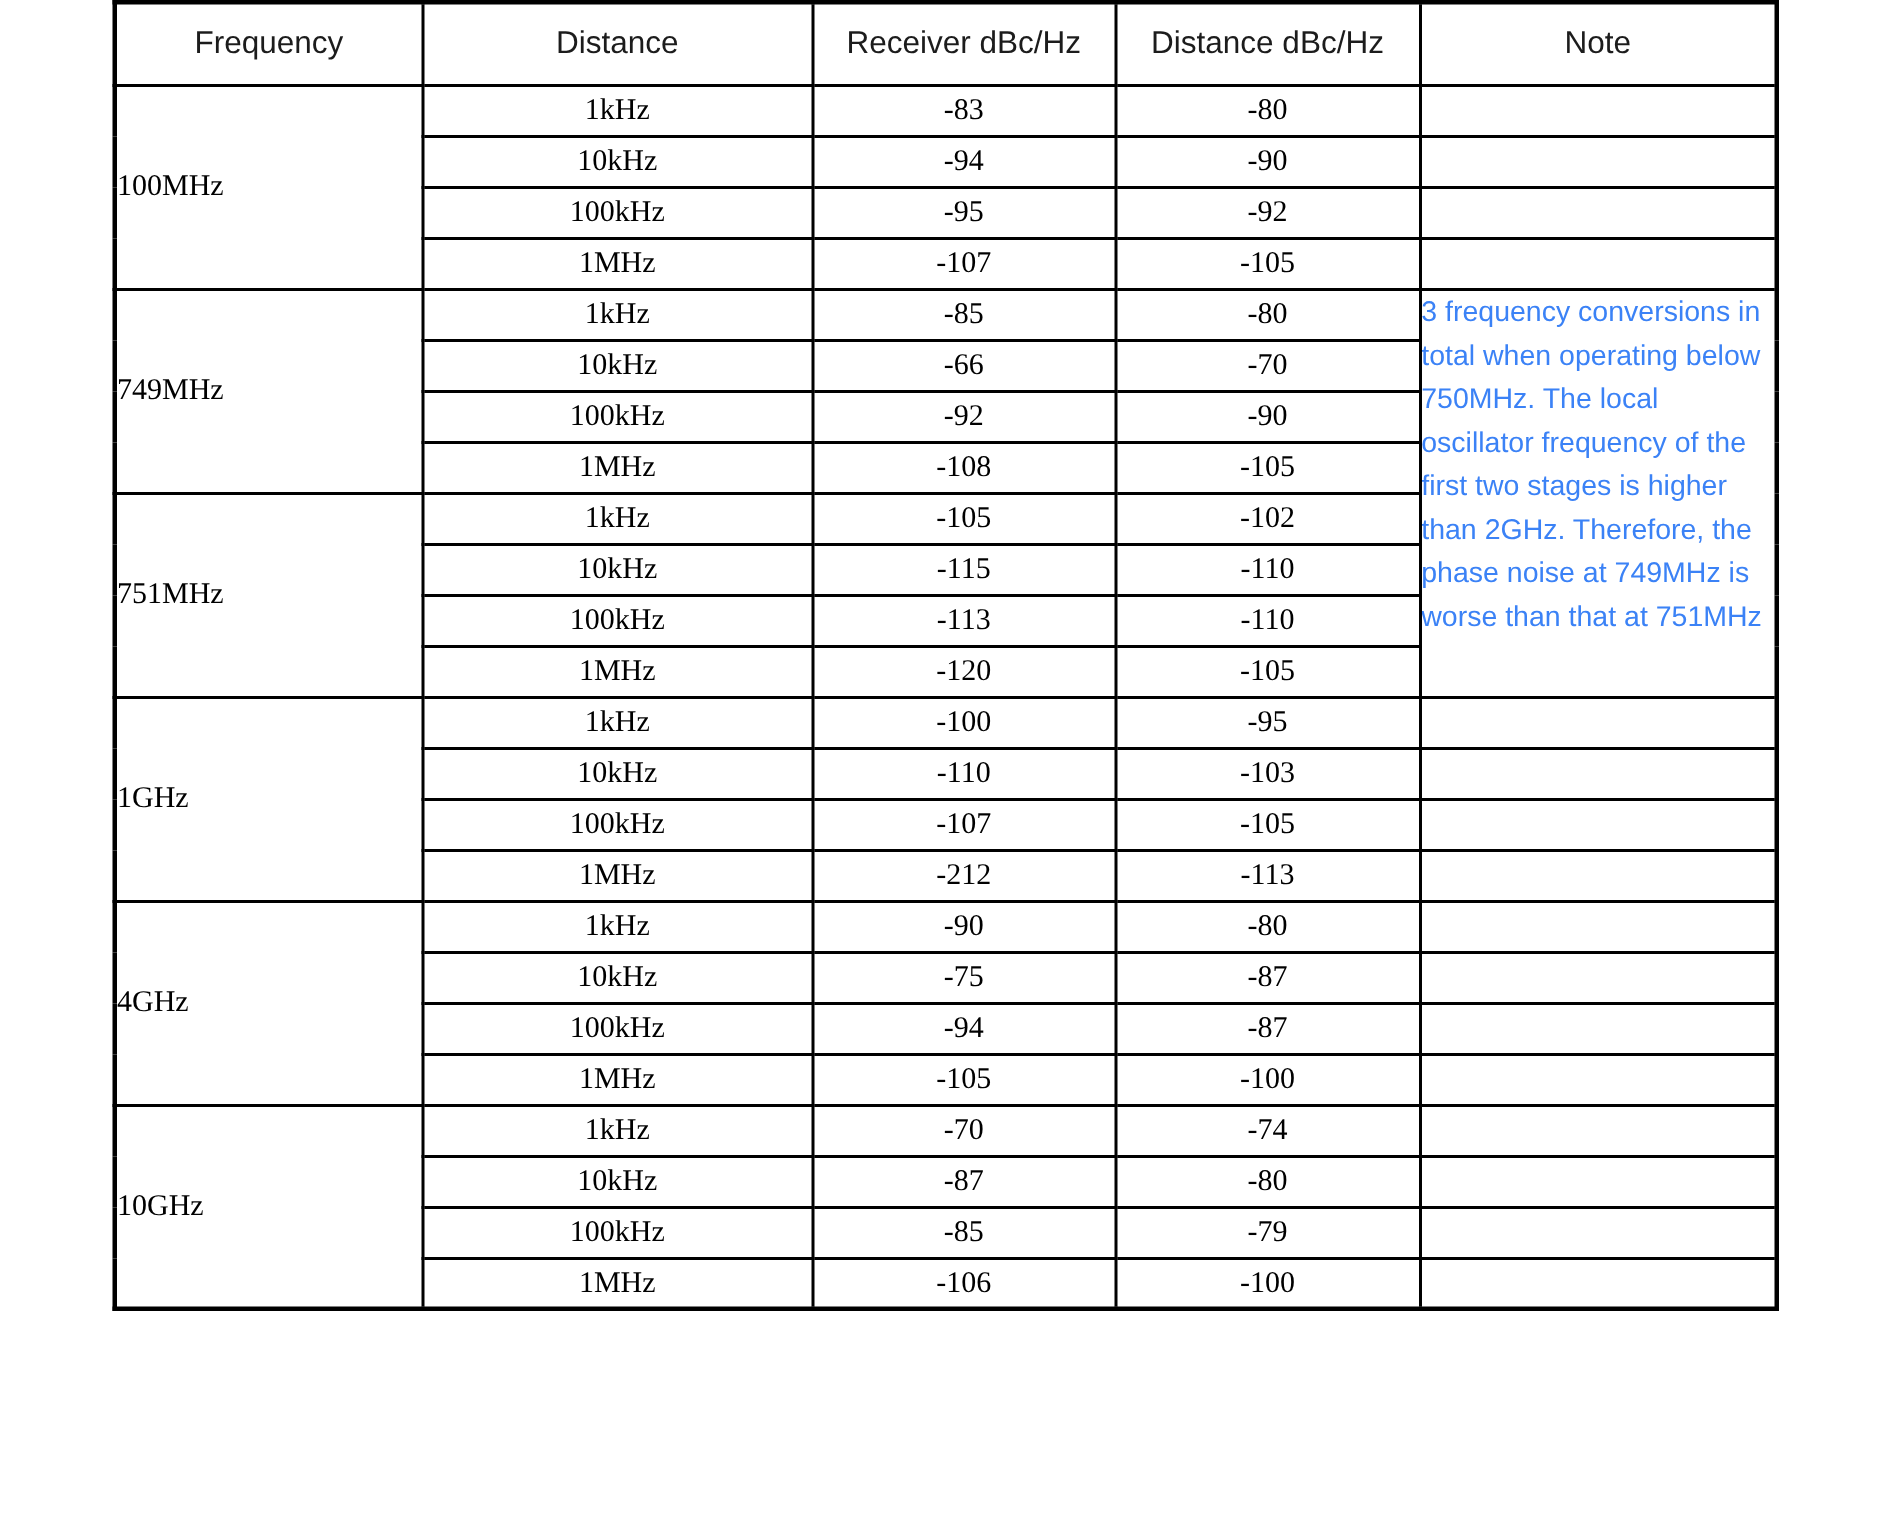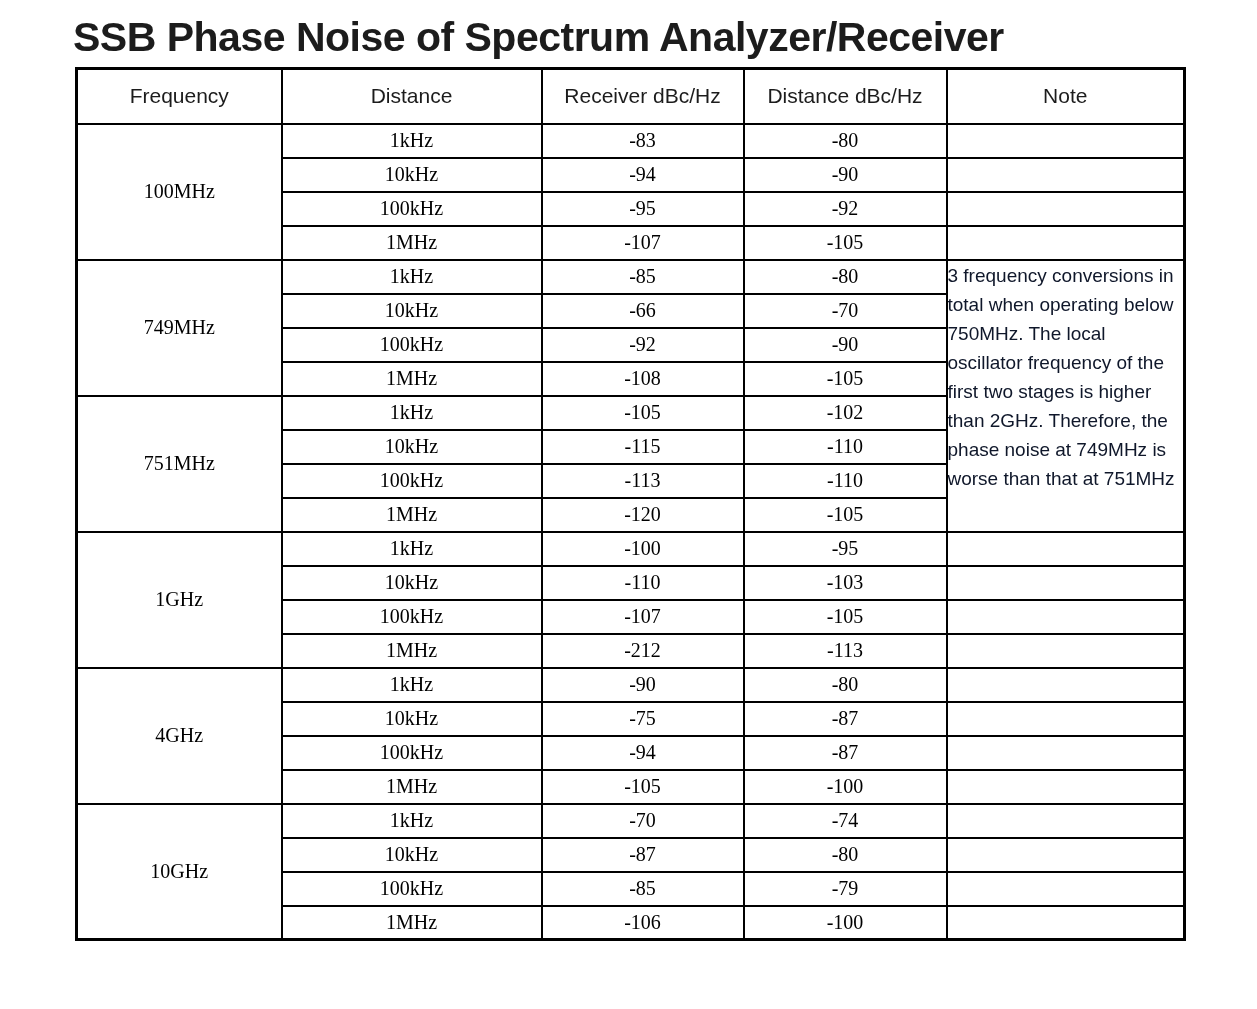--- a/index.html
+++ b/index.html
@@ -45,46 +45,45 @@
     font-family: "Liberation Sans", sans-serif;
     font-size: 21px;
     font-weight: 400;
     color: #1c1c1c;
     text-align: center;
     vertical-align: middle;
   }
   td.freq-cell {
     font-family: "Liberation Serif", serif;
     font-size: 20px;
-    text-align: center;
+    text-align: left;
     padding-left: 13px;
     vertical-align: middle;
   }
   td.dist-cell, td.num-cell {
     font-family: "Liberation Serif", serif;
     font-size: 20px;
     text-align: center;
     vertical-align: middle;
   }
   td.note-cell {
     font-family: "Liberation Sans", sans-serif;
     font-size: 19px;
     line-height: 29px;
-    color: #0f172a;
+    color: #3b82f6;
     text-align: left;
     vertical-align: top;
     padding: 3px 2px 0 8px;
   }
   td.note-empty { background: #ffffff; }
 </style>
 </head>
 <body>
 
 <div class="page">
-  <h1 class="title">SSB Phase Noise of Spectrum Analyzer/Receiver</h1>
 
   <table class="spec-table">
     <colgroup>
       <col style="width:205px">
       <col style="width:260px">
       <col style="width:202px">
       <col style="width:203px">
       <col style="width:238px">
     </colgroup>
     <thead>

